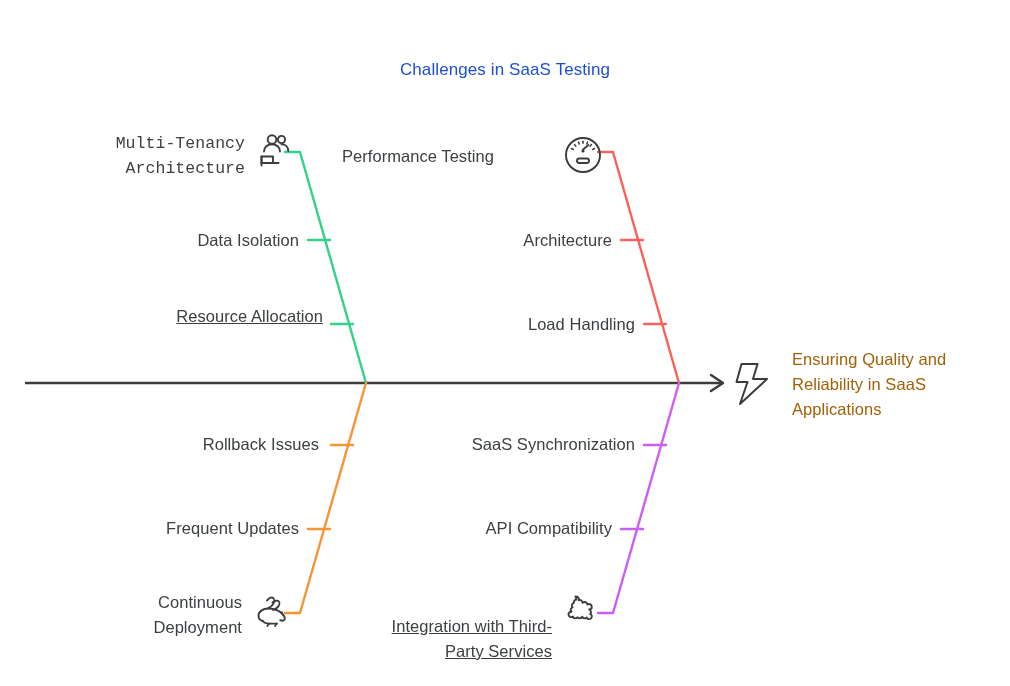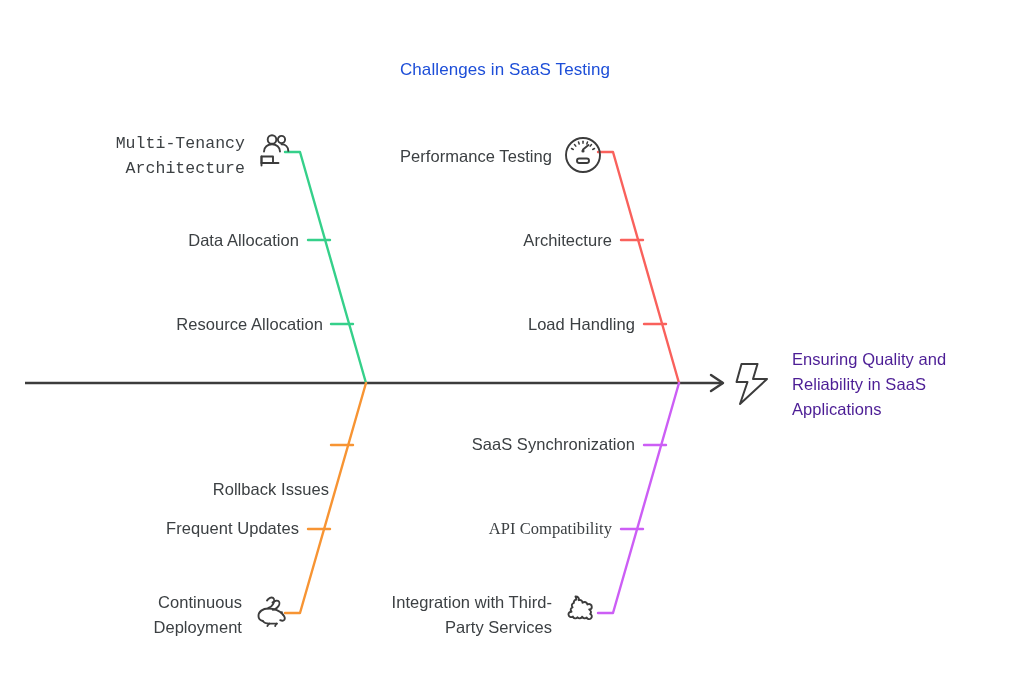--- a/index.html
+++ b/index.html
@@ -45,21 +45,21 @@
     color: #3c4043;
     text-align: right;
     white-space: pre-line;
     letter-spacing: 0.05px;
   }
 
   .head-label {
     position: absolute;
     font-size: 16.5px;
     line-height: 25px;
-    color: #4c1d95;
+    color: #a16207;
     text-align: left;
     white-space: pre-line;
     letter-spacing: 0.05px;
   }
 
   .node-icon {
     position: absolute;
     width: 42px;
     height: 42px;
   }
@@ -159,39 +159,39 @@
 
 <div class="node-icon" style="left:730px; top:360px; width:46px; height:48px;">
   <svg viewBox="0 0 46 48" fill="none" stroke="#3c3c3c" stroke-width="2" stroke-linecap="round" stroke-linejoin="round">
     <path d="M27.5 4 H 11.5 L 6.5 22 H 17.5 L 10 44 L 37 19 H 23 L 27.5 4 Z"></path>
   </svg>
 </div>
 
 <div class="branch-label" style="left:20px; top:131px; width:225px;font-family:Liberation Mono, monospace;">Multi-Tenancy
 Architecture</div>
 
-<div class="branch-label" style="left:20px; top:228px; width:279px;">Data Allocation</div>
+<div class="branch-label" style="left:20px; top:228px; width:279px;">Data Isolation</div>
 
-<div class="branch-label" style="left:20px; top:312px; width:303px;">Resource Allocation</div>
+<div class="branch-label" style="left:20px; top:304px; width:303px;text-decoration:underline;">Resource Allocation</div>
 
-<div class="branch-label" style="left:300px; top:144px; width:252px;">Performance Testing</div>
+<div class="branch-label" style="left:292px; top:144px; width:252px;text-align:center;">Performance Testing</div>
 
 <div class="branch-label" style="left:340px; top:228px; width:272px;">Architecture</div>
 
 <div class="branch-label" style="left:340px; top:312px; width:295px;">Load Handling</div>
 
-<div class="branch-label" style="left:26px; top:432px; width:303px;margin-top:45px;">Rollback Issues</div>
+<div class="branch-label" style="left:16px; top:432px; width:303px;">Rollback Issues</div>
 
 <div class="branch-label" style="left:20px; top:516px; width:279px;">Frequent Updates</div>
 
 <div class="branch-label" style="left:20px; top:590px; width:222px;">Continuous
 Deployment</div>
 
 <div class="branch-label" style="left:340px; top:432px; width:295px;">SaaS Synchronization</div>
 
-<div class="branch-label" style="left:340px; top:516px; width:272px;font-family:Liberation Serif, serif;">API Compatibility</div>
+<div class="branch-label" style="left:340px; top:516px; width:272px;">API Compatibility</div>
 
-<div class="branch-label" style="left:300px; top:590px; width:252px;">Integration with Third-
+<div class="branch-label" style="left:300px; top:614px; width:252px;text-decoration:underline;">Integration with Third-
 Party Services</div>
 
 <div class="head-label" style="left:792px; top:347px; width:200px;">Ensuring Quality and
 Reliability in SaaS
 Applications</div>
 
 </body></html>

